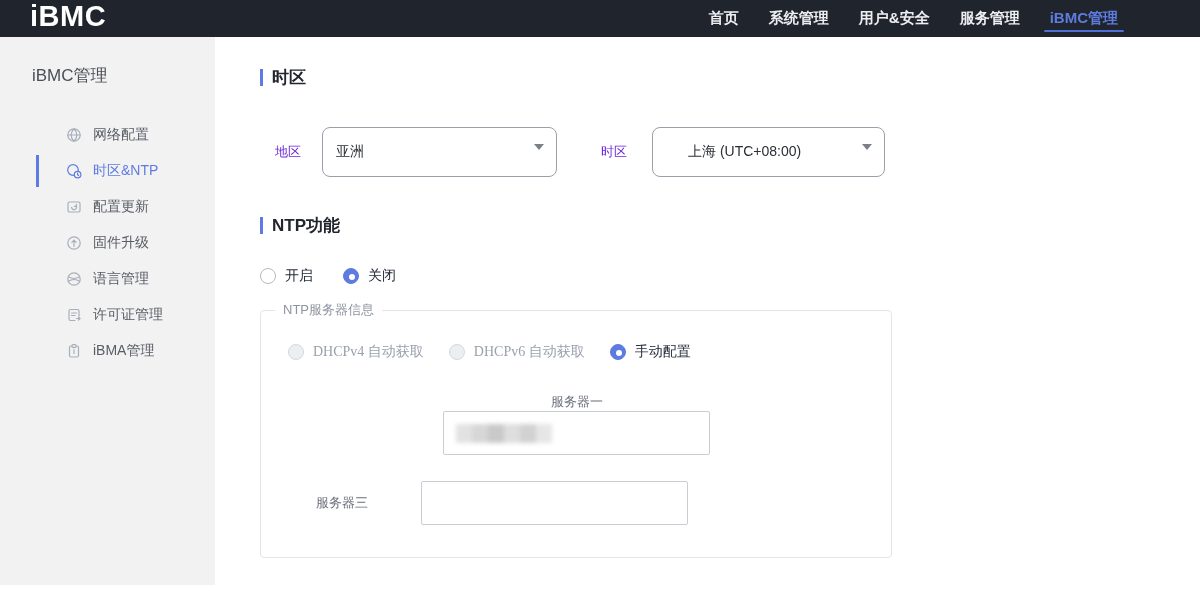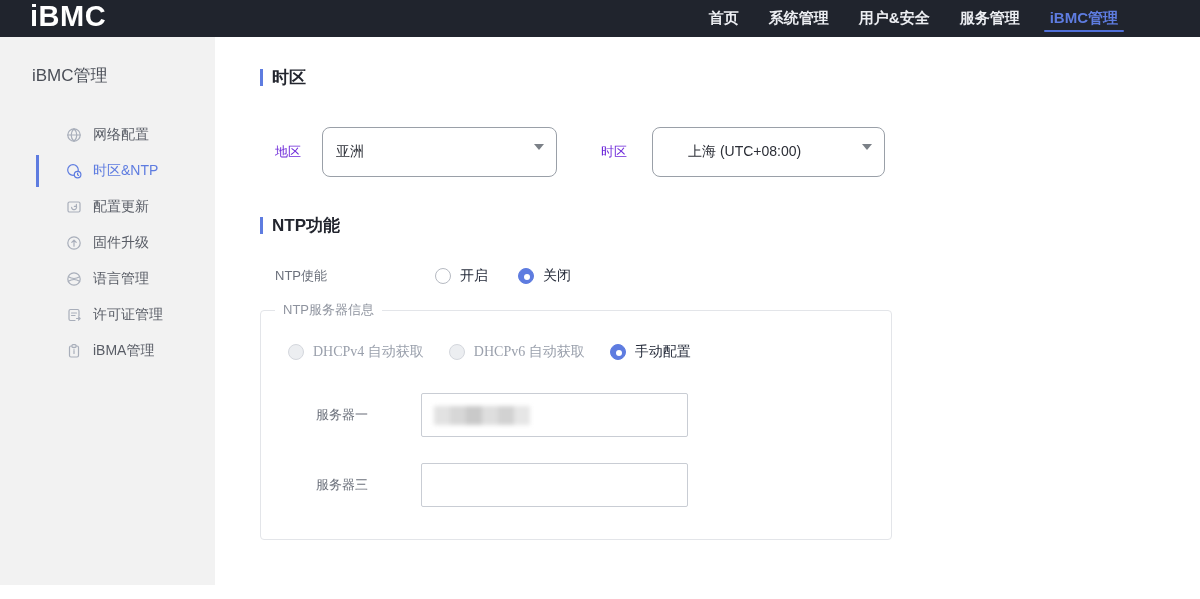--- a/index.html
+++ b/index.html
@@ -72,21 +72,21 @@
   .radio-text { font-size:14px; color:#252b3a; white-space:nowrap; }
   .radio-opt.disabled .radio-text { color:#9aa0ac; }
 
   fieldset.ntp-group { margin-top:16px; width:632px; border:1px solid #e3e5e9;
     border-radius:4px; padding:12px 0 32px 0; }
   legend.ntp-legend { margin-left:14px; padding:0 8px; font-size:13px; color:#8e939e; }
   .mode-row { display:flex; align-items:center; padding-left:27px; margin-top:12px; }
   .mode-row .radio-opt { margin-right:25px;font-family:Liberation Serif, serif; }
 
   .server-row { display:flex; align-items:center; margin-top:26px; }
-  .server-row.first { margin-top:32px; }
+  .server-row.first { margin-top:32px;flex-direction:column; }
   .srv-label { margin-left:55px; width:105px; font-size:13px; color:#6b707b; }
   .srv-input { width:267px; height:44px; border:1px solid #c9cdd4; border-radius:2px;
     background:#fff; font-size:14px; color:#2b2e36; padding:0 12px;
     font-family:"Liberation Sans","DejaVu Sans",sans-serif; }
   .srv-box { width:267px; height:44px; border:1px solid #c9cdd4; border-radius:2px;
     background:#fff; display:flex; align-items:center; padding:0 12px; cursor:text; }
   .redact { display:flex; filter:blur(2px); }
   .redact i { display:block; width:16px; height:19px; }
   .redact i:nth-child(1){background:#e2e2e2;} .redact i:nth-child(2){background:#d7d7d7;}
   .redact i:nth-child(3){background:#c9c9c9;} .redact i:nth-child(4){background:#dedede;}
@@ -210,21 +210,20 @@
         <span class="caret"></span>
       </div>
     </div>
 
     <div class="sec-header ntp">
       <span class="sec-bar"></span>
       <span class="sec-title">NTP功能</span>
     </div>
 
     <div class="enable-row">
-      <span class="enable-label">NTP使能</span>
       <div class="radio-opt">
         <span class="radio"></span>
         <span class="radio-text">开启</span>
       </div>
       <div class="radio-opt">
         <span class="radio checked"></span>
         <span class="radio-text">关闭</span>
       </div>
     </div>
 

